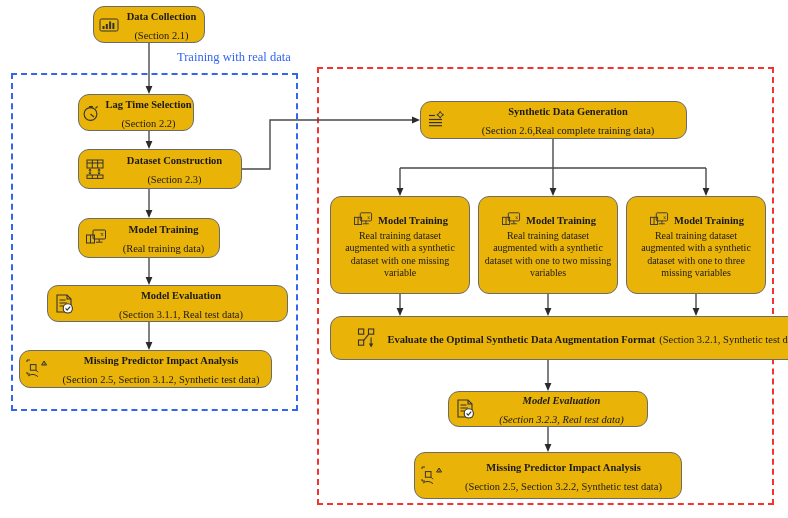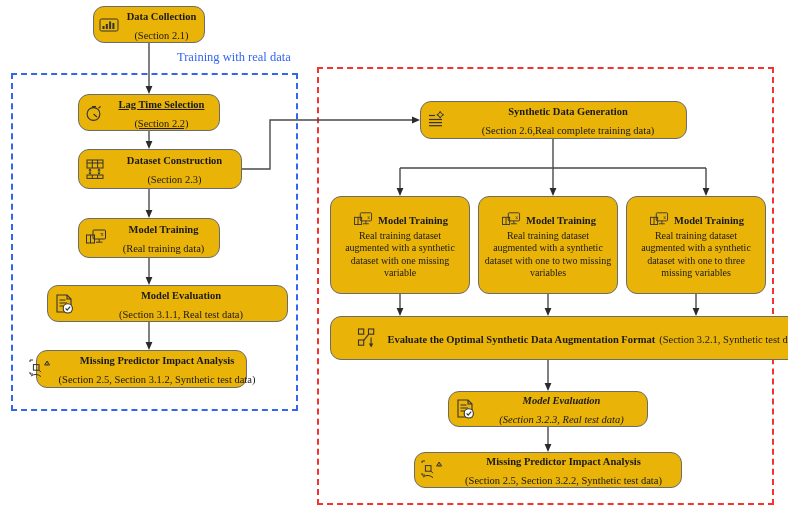--- a/index.html
+++ b/index.html
@@ -49,34 +49,34 @@
   .node .t2{font-size:10.5px;white-space:nowrap;}
   .node .ic{flex:0 0 auto;display:block;}
 
   
   .node.stack .inner{flex-direction:column;gap:1px;}
   .node.stack .hdr{display:flex;align-items:center;justify-content:center;gap:4px;}
   .node.stack .body{font-size:10px;line-height:1.22;}
 
   
   #n-data-collection{left:93px;top:6px;width:112px;height:37px;}
-  #n-lag-time{left:78px;top:94px;width:142px;height:37px;text-decoration:underline;}
+  #n-lag-time{left:78px;top:94px;width:116px;height:37px;}
   #n-dataset{left:78px;top:149px;width:164px;height:40px;}
   #n-model-training-left{left:78px;top:218px;width:142px;height:40px;}
   #n-model-eval-left{left:47px;top:285px;width:241px;height:37px;}
-  #n-missing-left{left:36px;top:350px;width:211px;height:38px;}
+  #n-missing-left{left:19px;top:350px;width:253px;height:38px;}
 
   
   #n-synth-gen{left:420px;top:101px;width:267px;height:38px;}
   #n-mt1{left:330px;top:196px;width:140px;height:98px;}
   #n-mt2{left:478px;top:196px;width:140px;height:98px;}
   #n-mt3{left:626px;top:196px;width:140px;height:98px;}
   #n-evaluate{left:330px;top:316px;width:500px;height:44px;}
   #n-model-eval-right{left:448px;top:391px;width:200px;height:36px;font-style:italic;}
-  #n-missing-right{left:414px;top:452px;width:268px;height:36px;}
+  #n-missing-right{left:414px;top:452px;width:268px;height:47px;align-items:flex-end;}
 
   
   #wires{position:absolute;left:0;top:0;width:788px;height:518px;z-index:1;}
   #wires path,#wires line{stroke:#4a4a4a;stroke-width:1.4;fill:none;}
   #wires .head{fill:#2b2b2b;stroke:none;}
 
   .ic svg{display:block;}
 </style>
 </head>
 <body>

